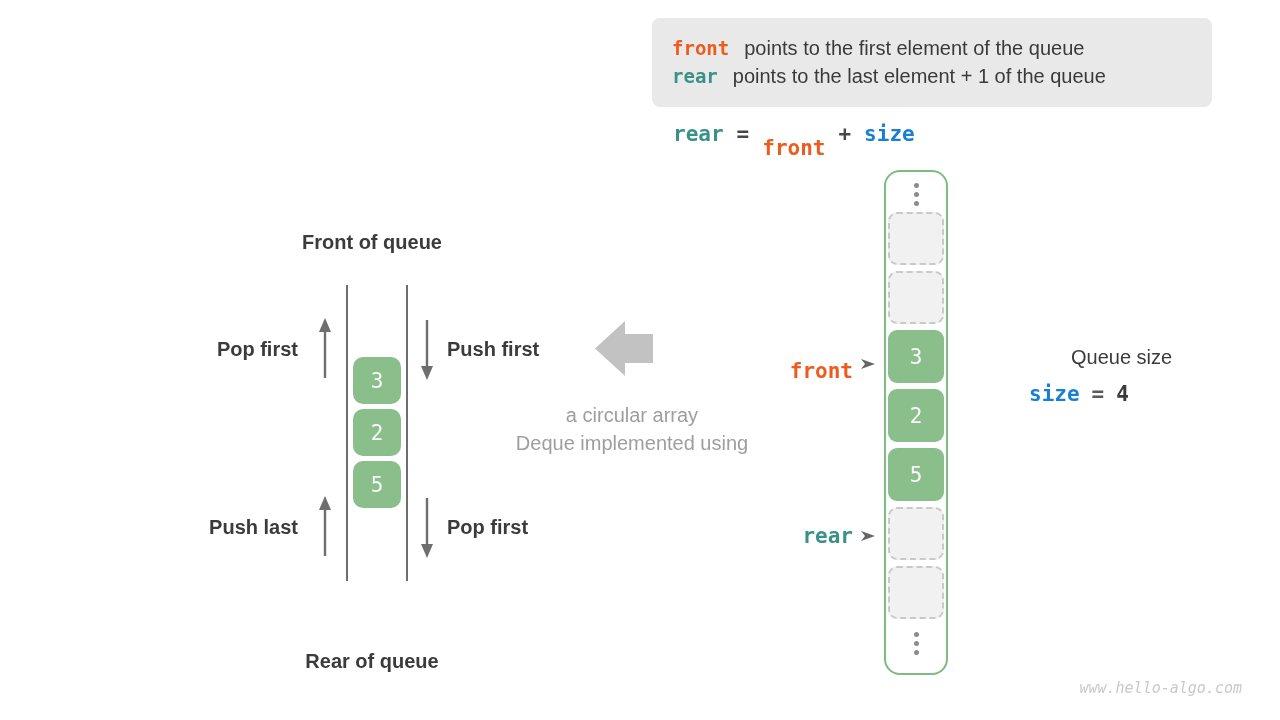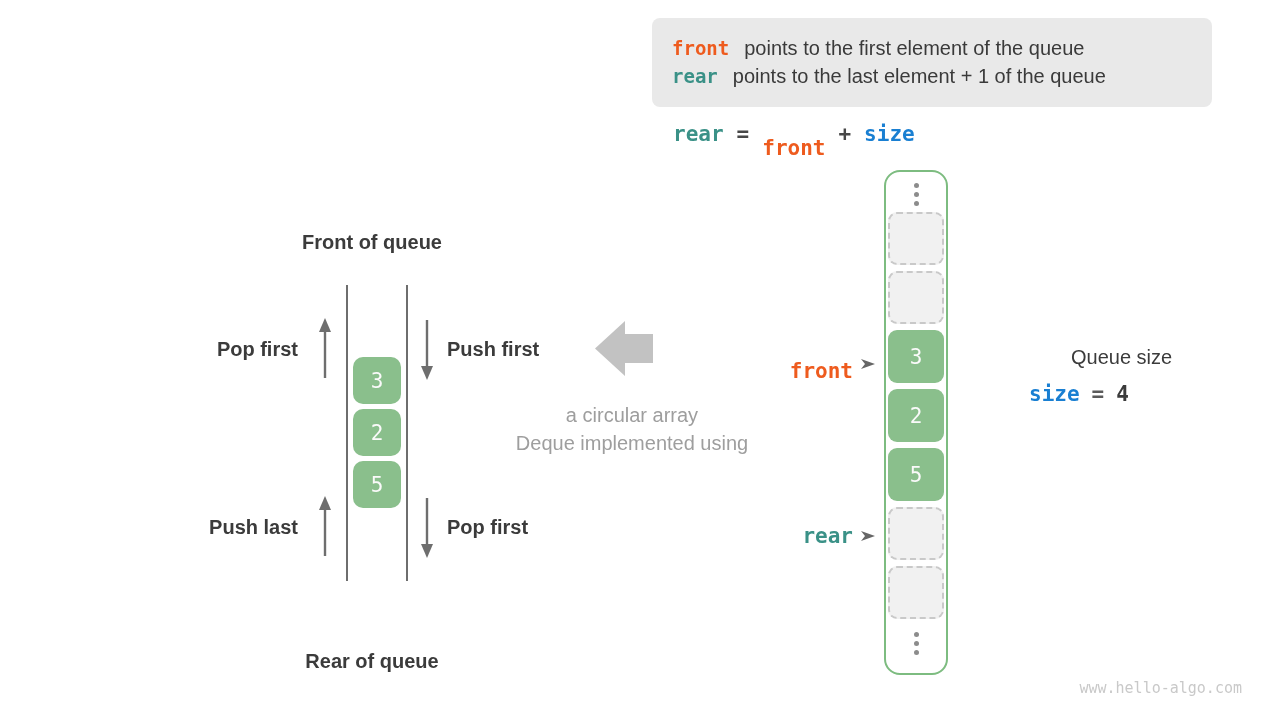--- a/index.html
+++ b/index.html
@@ -79,21 +79,21 @@
   .step-badge {
     left: 36px; top: 643px; width: 145px; height: 48px;
     background: #fcfcfc; border: 2px solid #a6a6a6; border-radius: 10px;
     display: flex; align-items: center; justify-content: center;
     font-size: 23px; letter-spacing: 1px; color: #9b9b9b;
   }
 
   .watermark {
     right: 38px; top: 679px;
     font-family: "DejaVu Sans Mono", monospace;
-    font-size: 15px; color: #c9c9c9;
+    font-size: 15px; color: #c9c9c9; font-style: italic;
   }
 </style>
 </head>
 <body>
 
 <div class="page">
 
   <div class="abs legend">
     <div class="legend-line">
       <span class="mono c-orange kw">front</span><span>points to the first element of the queue</span>

